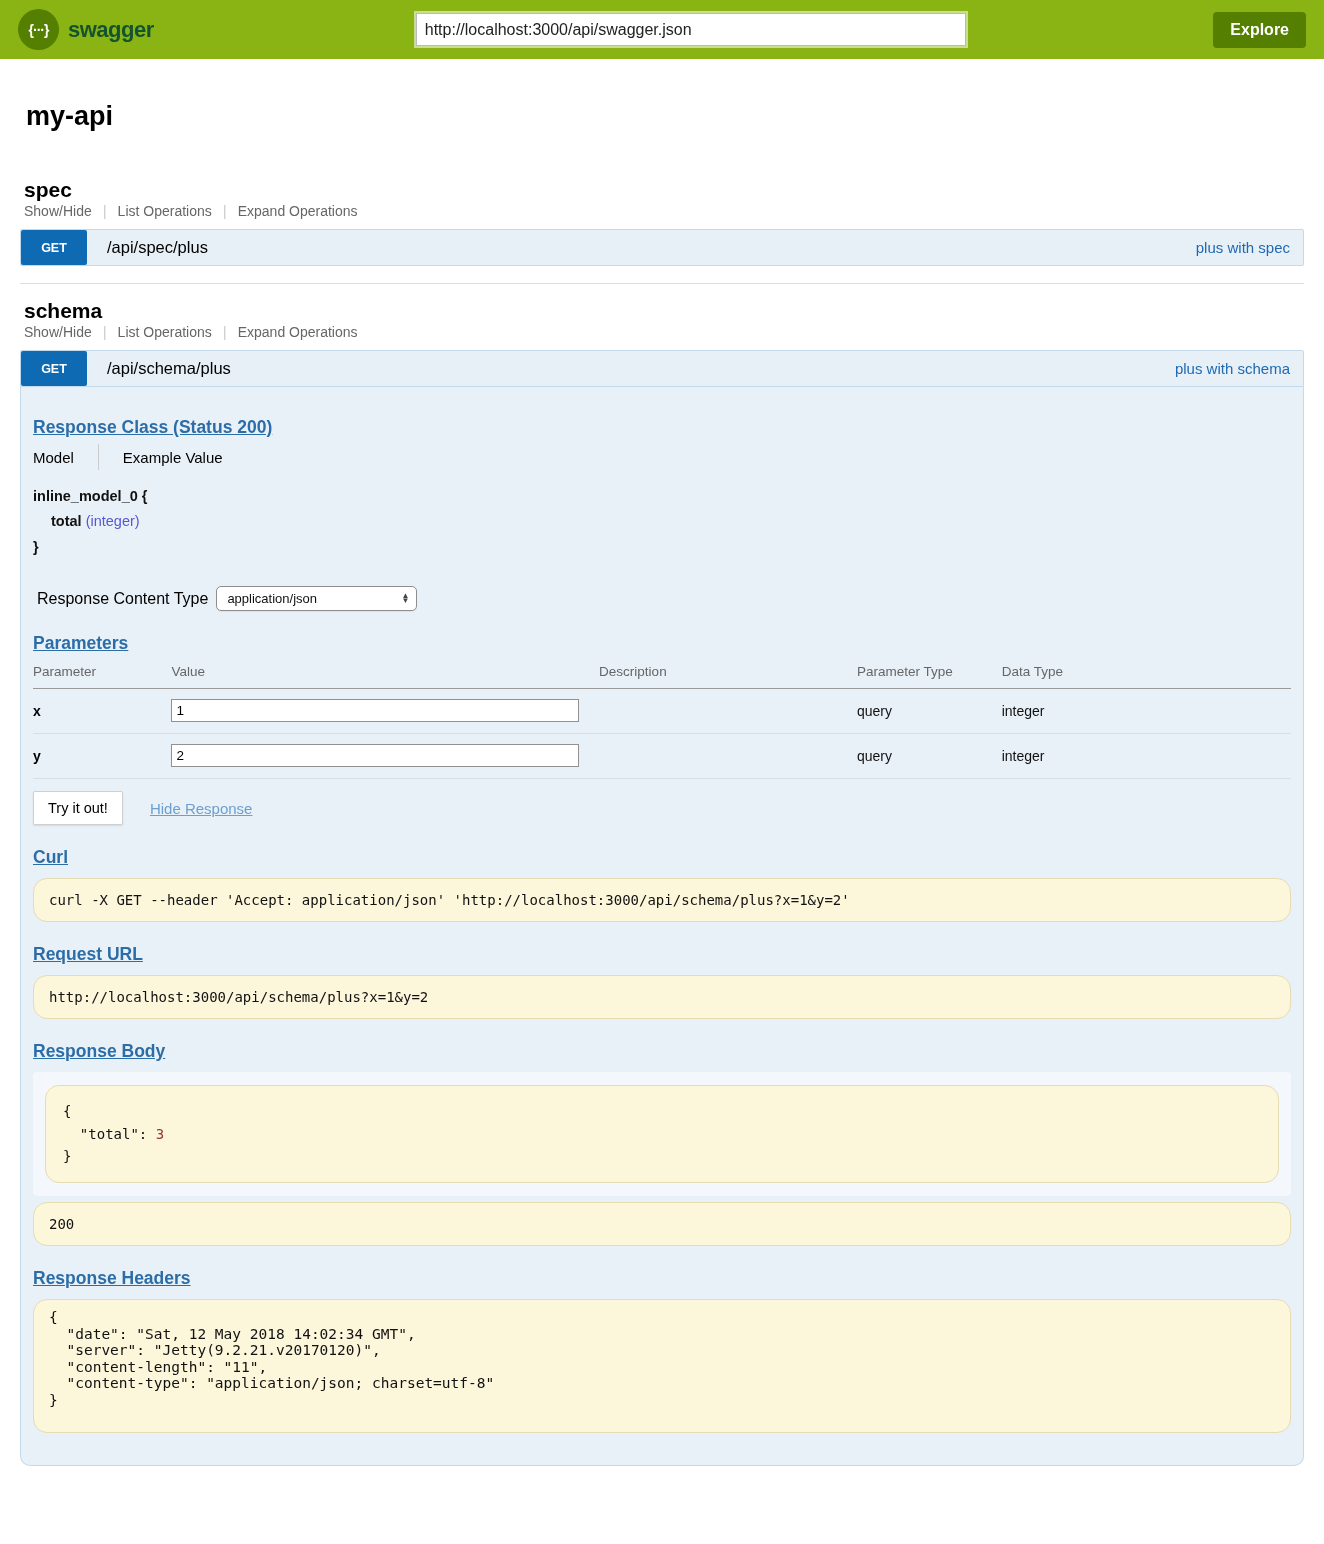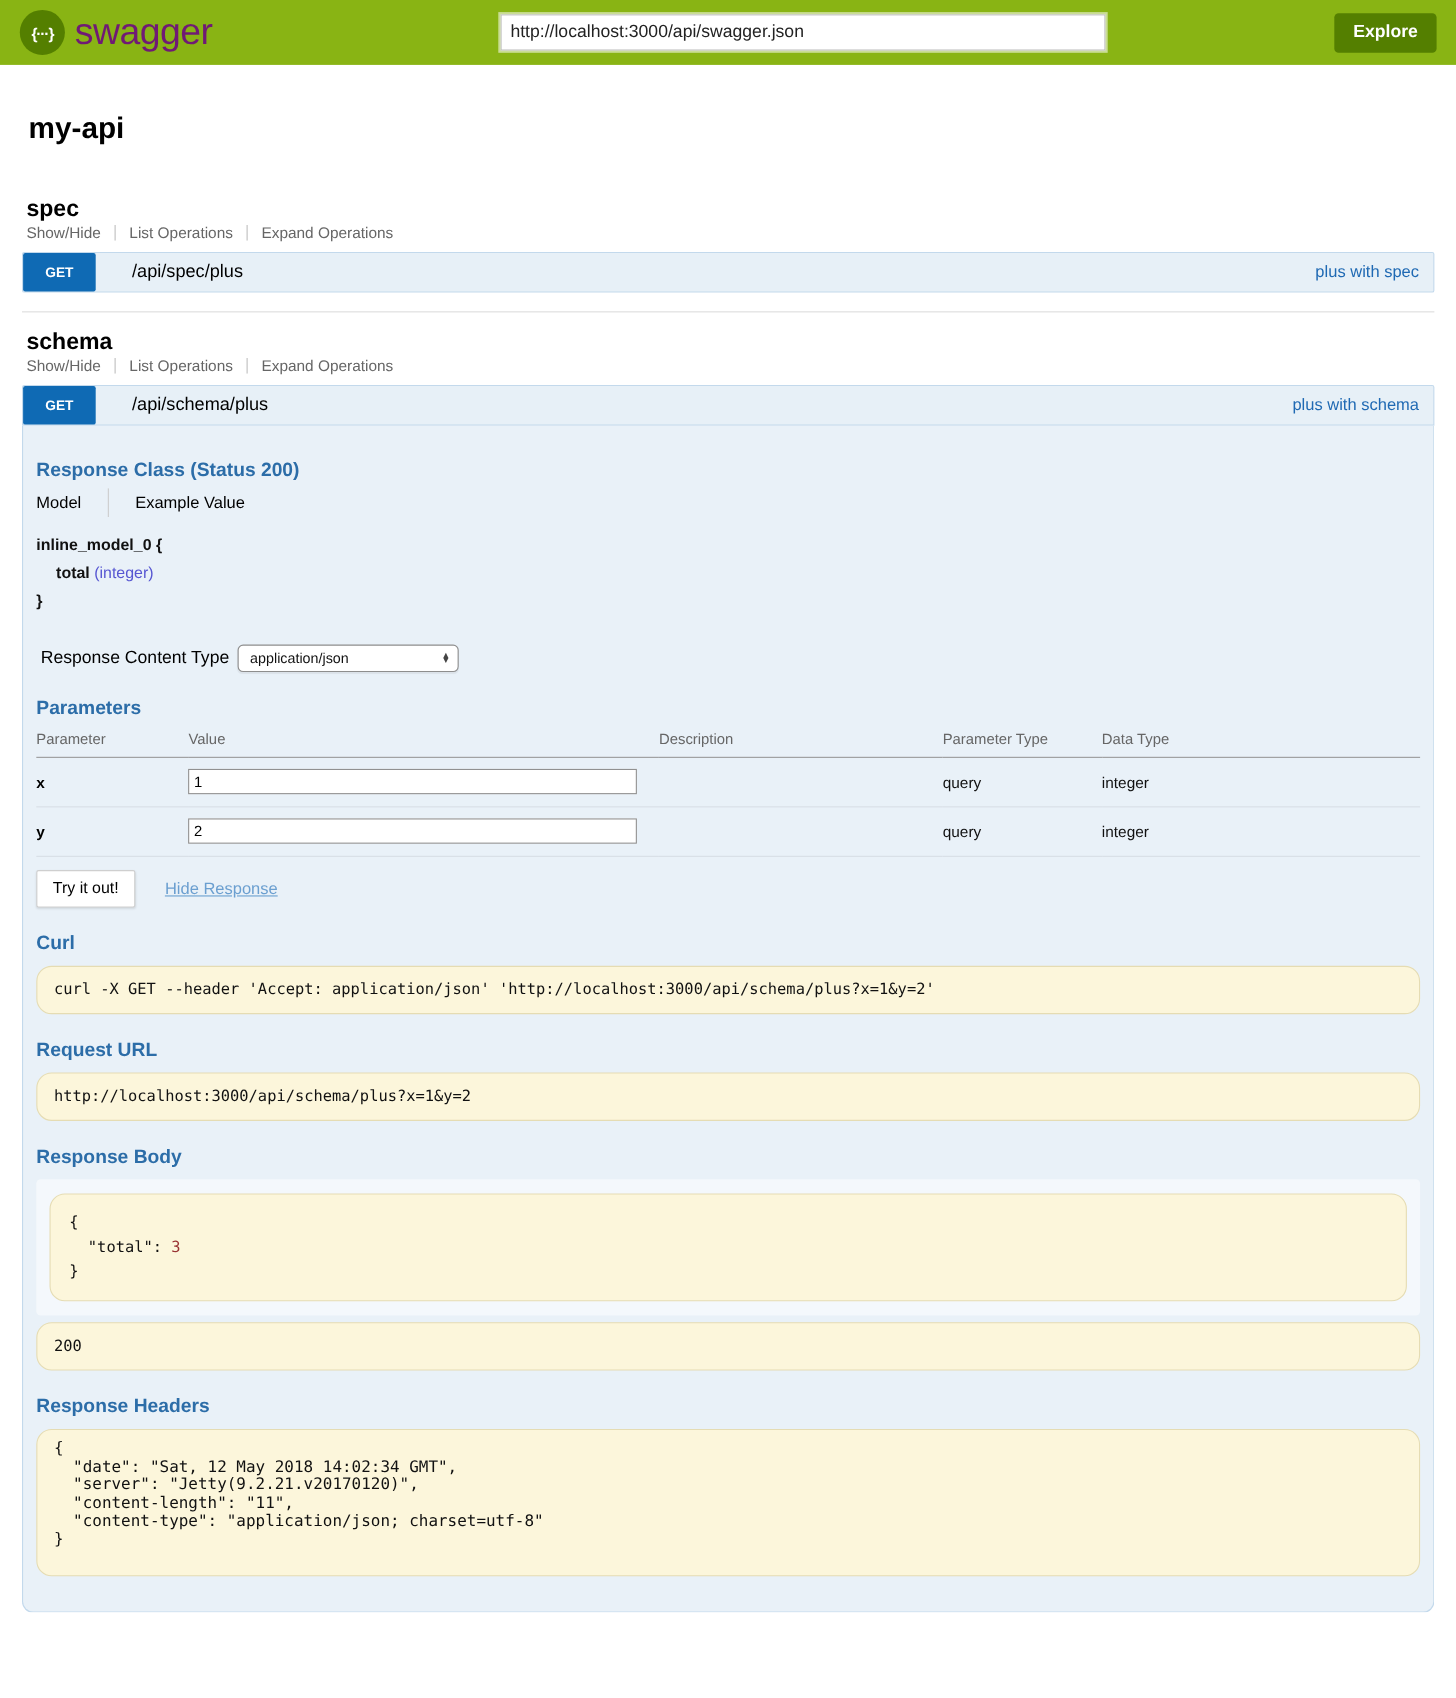--- a/index.html
+++ b/index.html
@@ -18,21 +18,21 @@
     padding: 0 18px;
     box-sizing: border-box;
   }
   .brand-link { display: flex; align-items: center; text-decoration: none; cursor: pointer; }
   .logo-circle {
     width: 41px; height: 41px; border-radius: 50%;
     background: #547f00; color: #fff;
     display: flex; align-items: center; justify-content: center;
     font-size: 14px; font-weight: bold; letter-spacing: -1px;
   }
-  .brand-text { color: #701a75; font-size: 34px; font-weight: normal; margin-left: 9px; letter-spacing: -0.5px; }
+  .brand-text { color: #14532d; font-size: 22px; font-weight: bold; margin-left: 9px; letter-spacing: -0.5px; }
   .url-input {
     margin-left: 262px;
     width: 532px; height: 31px;
     border: 1px solid #bbb;
     outline: 2px solid rgba(255,255,255,0.55);
     padding: 0 8px;
     font-size: 16px;
     font-family: "Liberation Sans", sans-serif;
     color: #222;
     box-sizing: content-box;
@@ -65,36 +65,36 @@
     cursor: pointer;
   }
   .method-badge {
     background: #0f6ab4; color: #fff;
     font-weight: bold; font-size: 12.5px;
     width: 66px; height: 100%;
     display: flex; align-items: center; justify-content: center;
     border-radius: 2px;
     flex: none;
   }
-  .path-text { margin-left: 33px; font-size: 16.5px; color: #000; text-decoration: none; }
+  .path-text { margin-left: 20px; font-size: 16.5px; color: #000; text-decoration: none; }
   .nickname-link { margin-left: auto; margin-right: 13px; font-size: 15px; color: #1f69b3; text-decoration: none; }
 
   .resource-divider { border: none; border-top: 1px solid #ddd; margin: 17px 0 15px; }
   .spec-row { margin-bottom: 0; }
 
   
   .op-heading { border-radius: 2px 2px 0 0; }
   .op-content {
     background: #e9f1f8;
     border: 1px solid #c3d9ec;
     border-top: none;
     border-radius: 0 0 10px 10px;
     padding: 14px 12px 30px;
   }
-  .blue-h { color: #2c6da8; font-size: 17.5px; font-weight: bold; margin: 22px 0 10px; }
+  .blue-h { color: #2c6da8; font-size: 17.5px; font-weight: bold; margin: 22px 0 10px; text-decoration: underline; }
   .first-h { margin-top: 16px; margin-bottom: 6px; }
 
   .tabs { display: flex; align-items: center; font-size: 15px; margin-bottom: 14px; gap: 12px; }
   .tab-model { color: #000; cursor: pointer; }
   .tab-divider { width: 1px; height: 26px; background: #ccc; margin: 0 12px; }
   .tab-example { color: #000000; cursor: pointer; }
 
   .signature { font-size: 14.5px; margin: 10px 0 26px; line-height: 1.75; }
   .sig-open, .sig-close { font-weight: bold; }
   .sig-prop { margin-left: 18px; }

